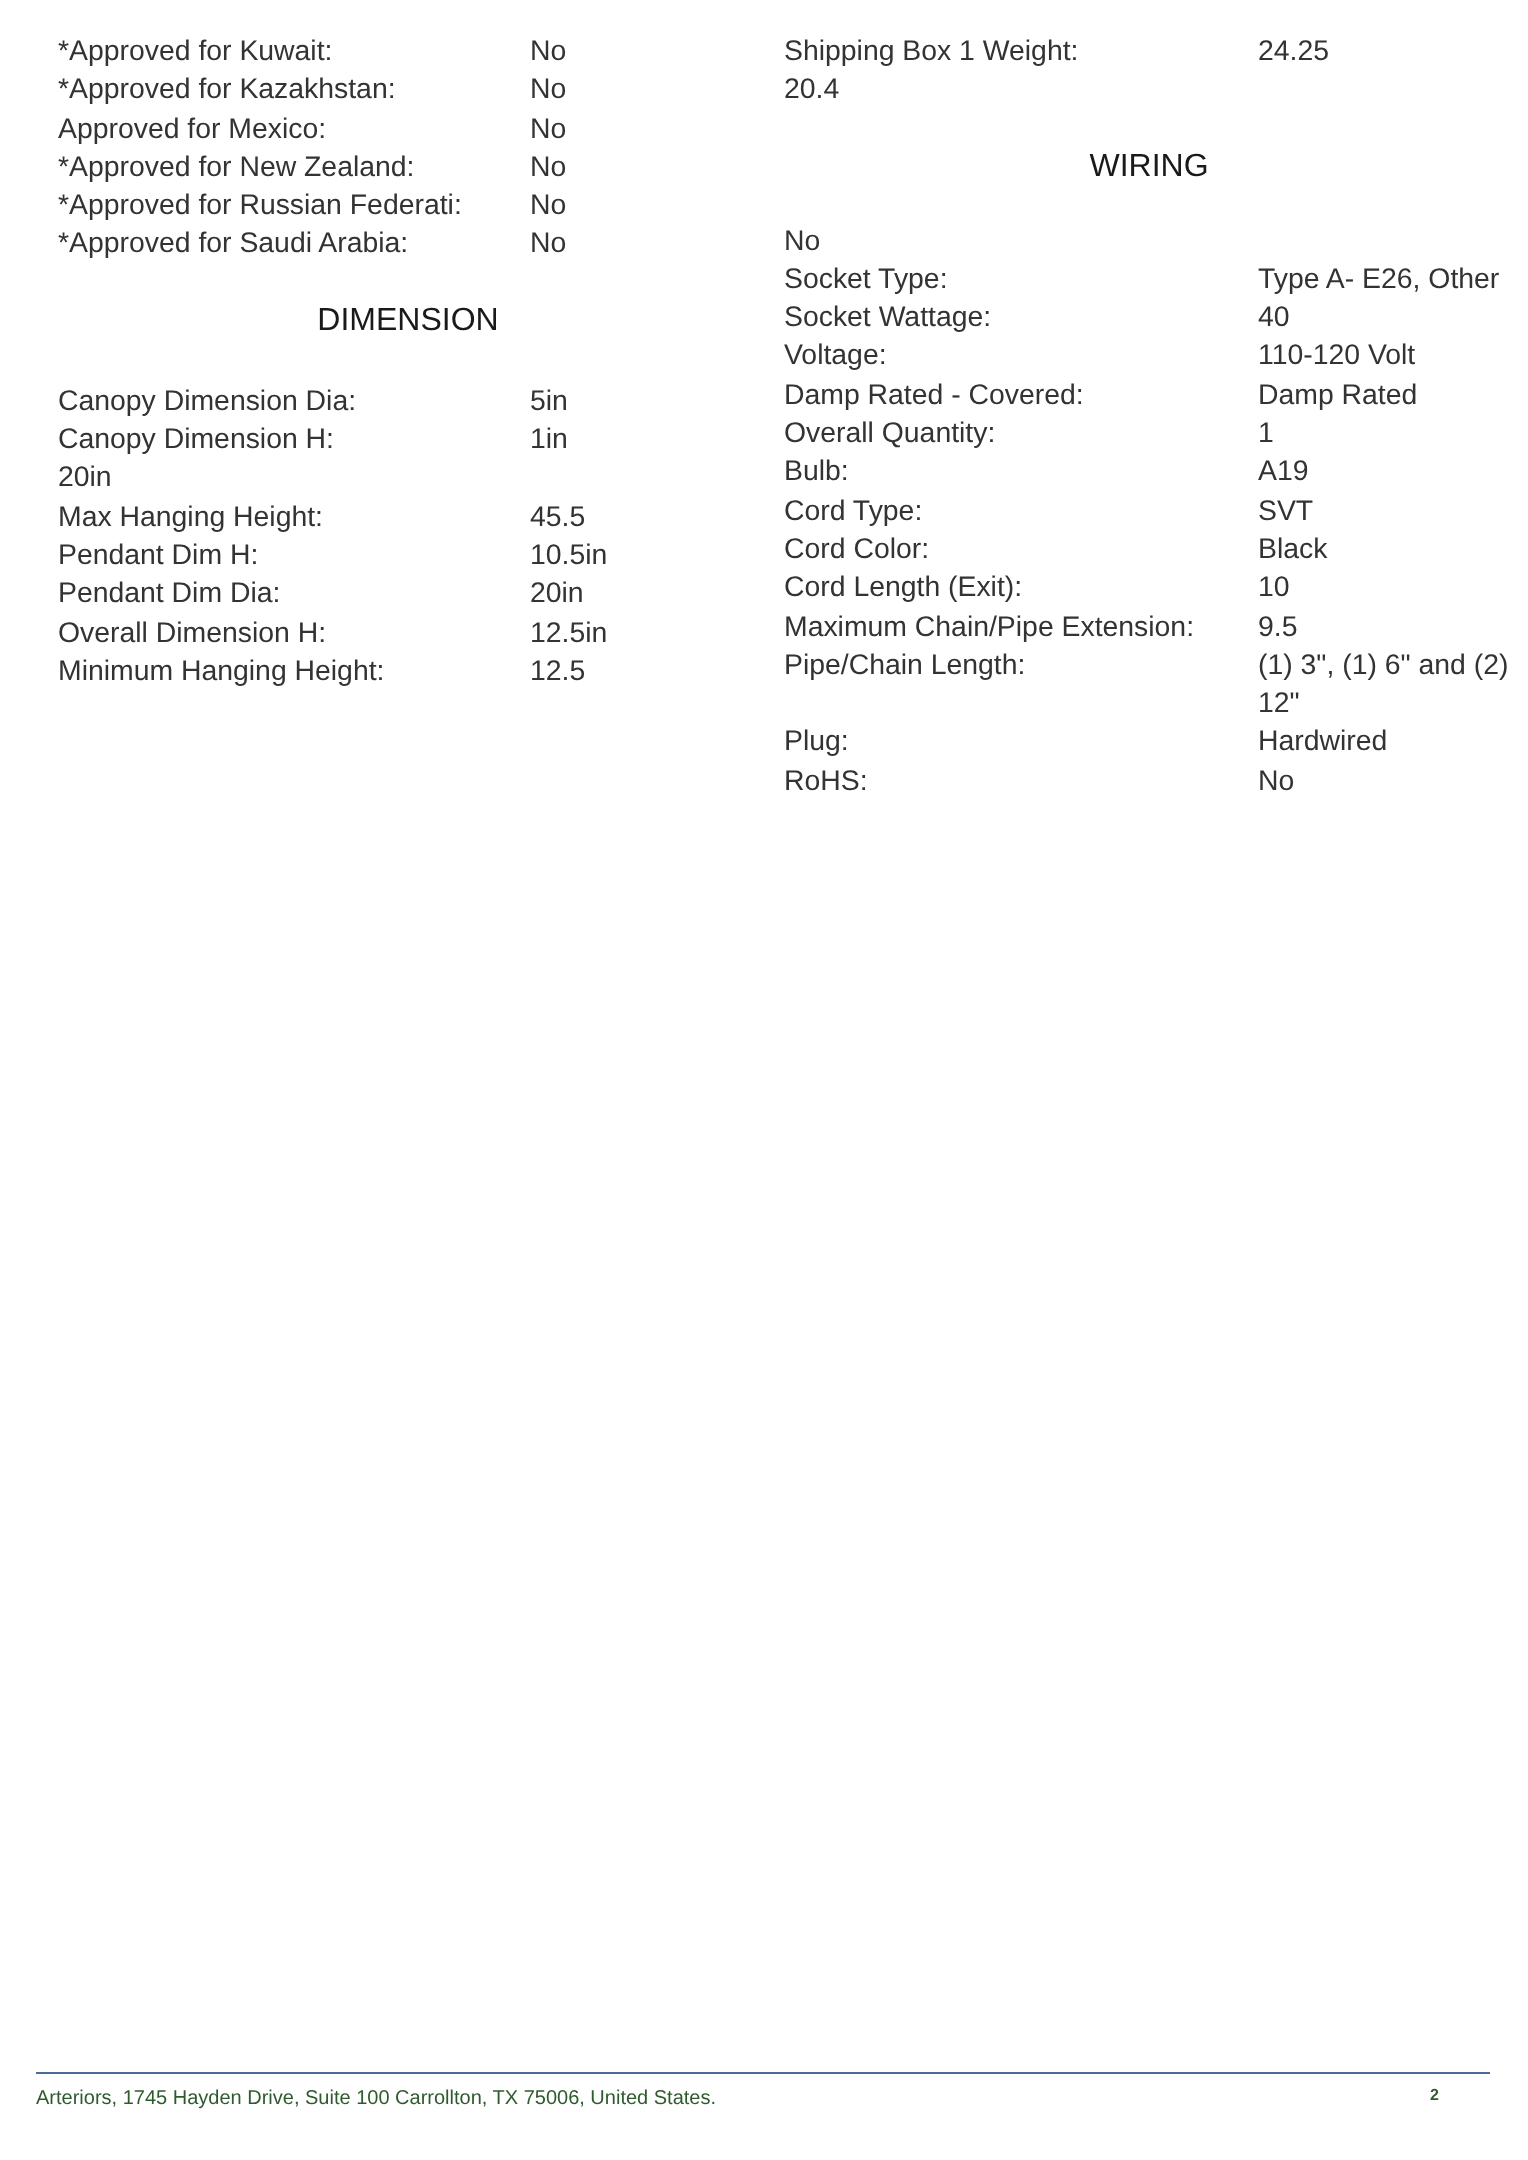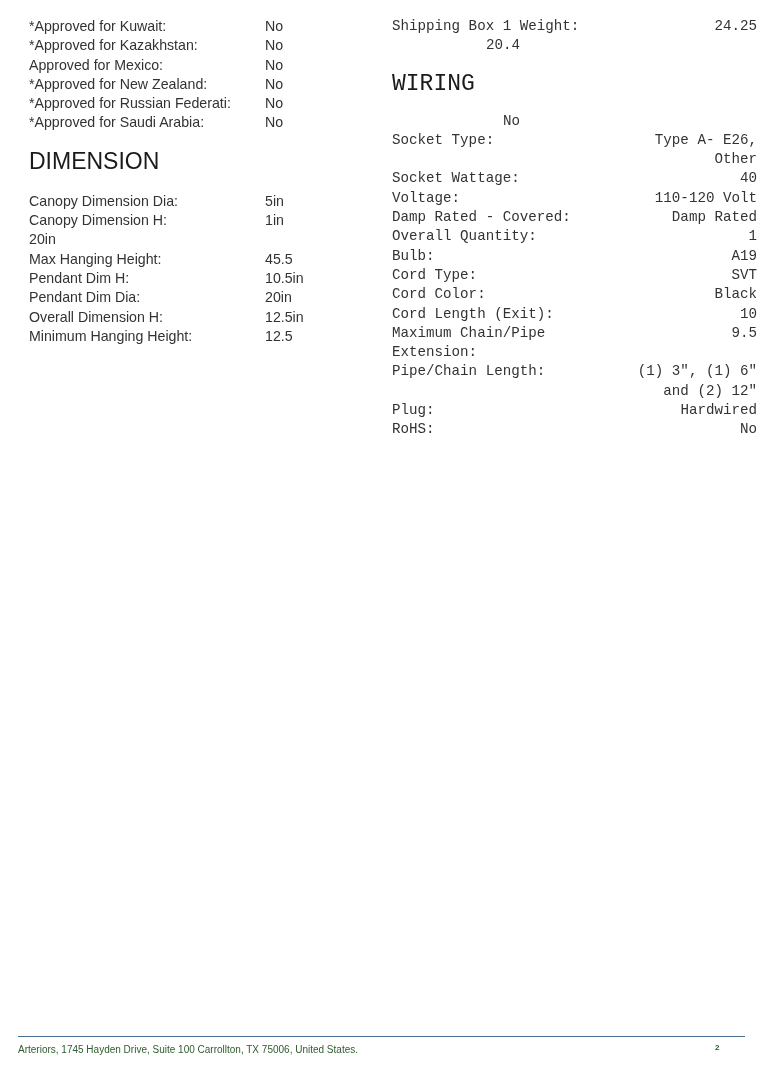--- a/index.html
+++ b/index.html
@@ -13,36 +13,37 @@
       position: relative;
       overflow: hidden;
       font-family: "Liberation Sans", "DejaVu Sans", sans-serif;
       color: #333333;
     }
     .col {
       position: absolute;
       top: 17px;
     }
     .col-left { left: 29px; width: 350px; }
-    .col-right { left: 392px; width: 365px; font-family: Liberation Mono, monospace; }
+    .col-right { left: 392px; width: 365px; }
     .row {
       display: flex;
       font-size: 14.2px;
       line-height: 19.3px;
     }
     .col-left .label { width: 236px; flex: none; }
     .col-left .value { flex: 1; }
     .col-right .label { width: 237px; flex: none; }
-    .col-right .value { flex: 1; max-width: 128px; text-align: right; }
+    .col-right .value { flex: 1; max-width: 128px; }
     .heading {
-      font-size: 23px;
+      font-size: 16px;
       line-height: 28px;
       color: #1a1a1a;
       font-weight: normal;
       margin: 0;
+      text-align: center;
     }
     .col-left .heading { margin-top: 14px; margin-bottom: 17px; }
     .col-right .heading { margin-top: 14px; margin-bottom: 14px; }
     .footer-rule {
       position: absolute;
       left: 18px;
       top: 1036px;
       width: 727px;
       height: 0;
       border-top: 1.5px solid #4a6d96;

